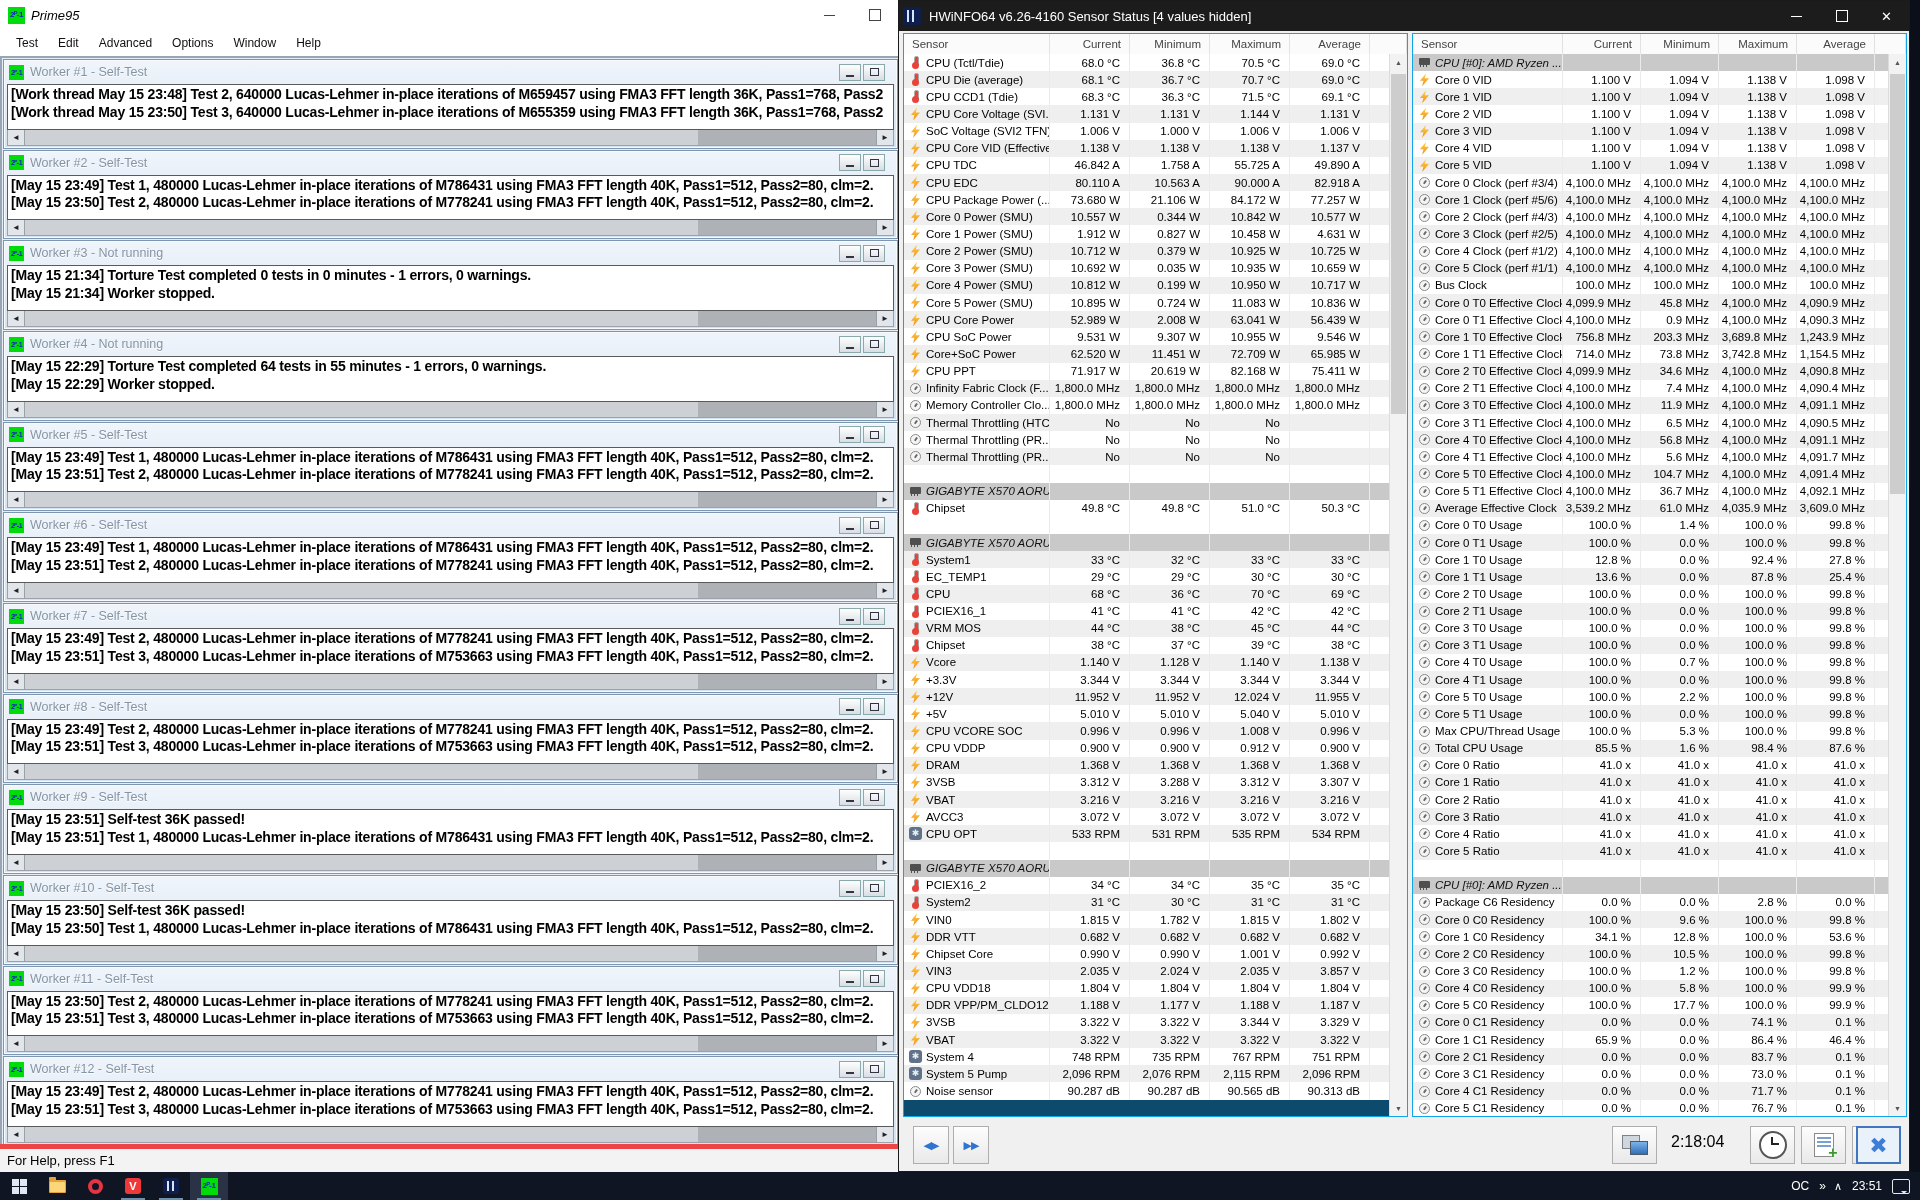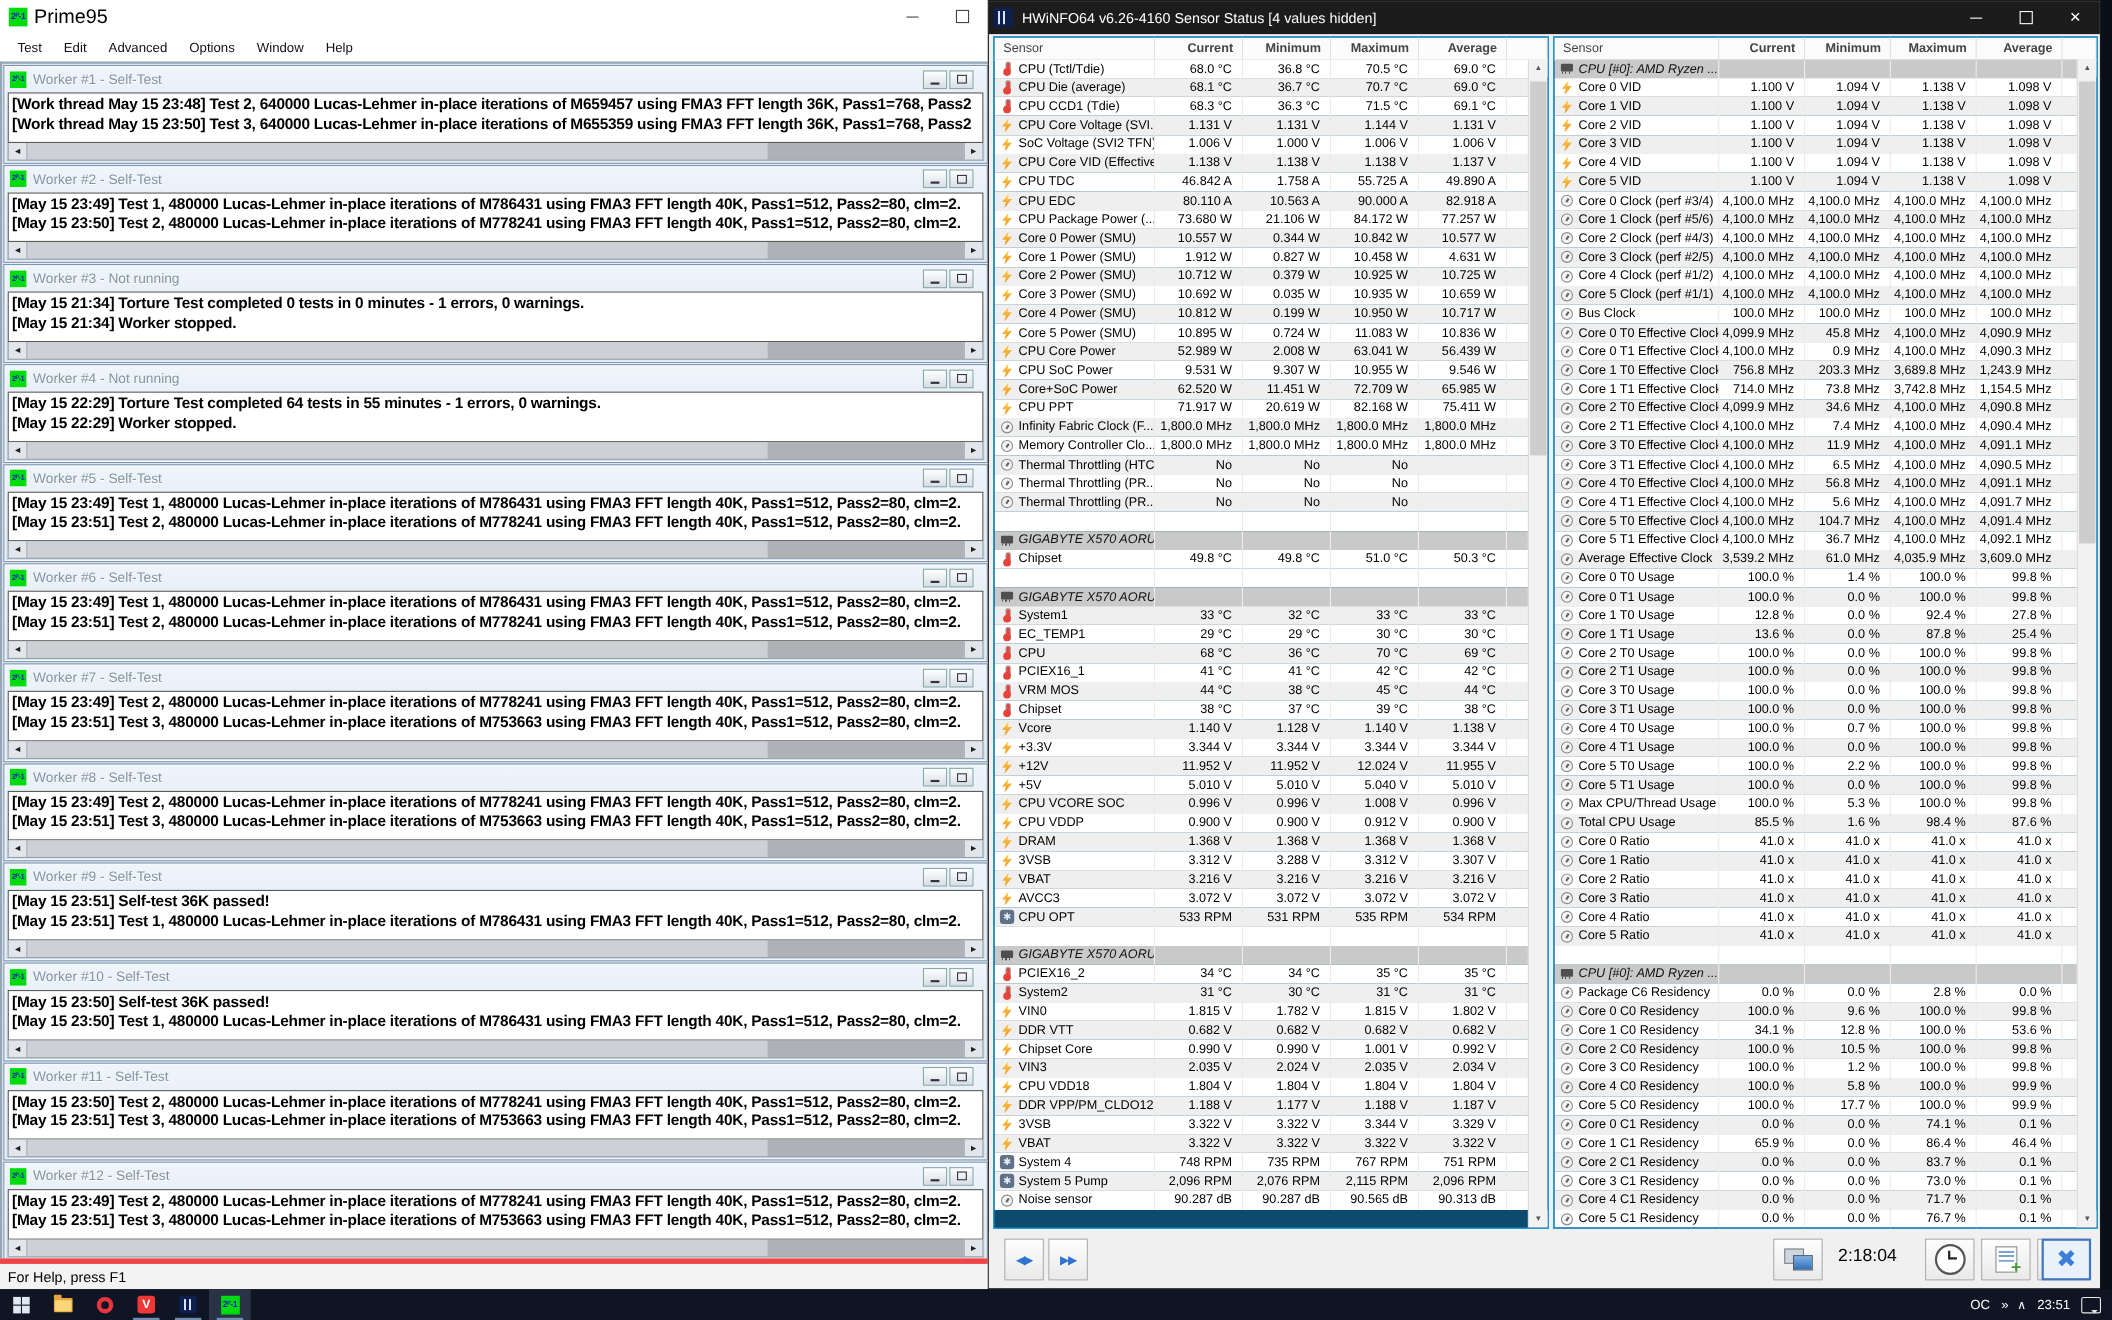--- a/index.html
+++ b/index.html
@@ -1,20 +1,20 @@
 <!DOCTYPE html>
 <html><head>
 <meta charset="utf-8">
 <style>
   html,body{margin:0;padding:0;background:#0a0f1a;font-family:"Liberation Sans","DejaVu Sans",sans-serif;}
   #screen{position:relative;width:1920px;height:1200px;overflow:hidden;background:#0a0f1a;}
   
   #p95{position:absolute;left:0;top:0;width:898px;height:1172px;background:#fff;border-right:1px solid #222;}
   .p95-title{height:30px;display:flex;align-items:center;background:#fff;padding-left:8px;}
-  .p95-title .t{font-size:18px;color:#000;margin-left:6px;flex:1;}
+  .p95-title .t{font-size:13px;color:#000;margin-left:6px;flex:1;font-style:italic;}
   .p95ico{width:17px;height:17px;background:#00dc0a;color:#1515d0;font-weight:bold;font-size:8px;display:inline-flex;align-items:center;justify-content:center;line-height:1;flex:none;letter-spacing:-0.5px;}
   .cap{display:flex;height:30px;}
   .capbtn{width:46px;height:30px;display:flex;align-items:center;justify-content:center;color:#333;}
   .capbtn .mline{width:11px;height:1px;background:#444;}
   .capbtn .mbox{width:10px;height:10px;border:1px solid #444;}
   .p95-menu{height:26px;display:flex;align-items:center;background:#fff;border-bottom:1px solid #e6e6e6;padding-left:6px;}
   .mitem{font-size:12px;color:#111;padding:4px 10px;}
   .mdi{position:absolute;left:0;top:56px;right:0;bottom:23px;background:#e9eef4;border:2px solid #97a6b6;border-right:none;display:flex;flex-direction:column;gap:1px;padding:1px 0 1px 1px;box-sizing:border-box;}
   .worker{flex:1;min-height:0;border:1px solid #7c96b2;box-shadow:inset 0 0 0 1px #f8fbfe;background:linear-gradient(180deg,#f0f5fb,#d4e2f0);display:flex;flex-direction:column;box-sizing:border-box;}
   .wtitle{height:22px;display:flex;align-items:center;padding:1px 4px 0 5px;flex:none;}
@@ -43,21 +43,21 @@
   .hwcapbtn .mline{width:11px;height:1px;background:#fff;}
   .hwcapbtn .mbox{width:10px;height:10px;border:1px solid #fff;}
   .hwcapbtn .x{color:#fff;font-size:13px;}
   .hw-panel{position:absolute;top:32px;bottom:54px;background:#0c4a6e;border:1px solid #0ea5e9;box-sizing:border-box;overflow:hidden;}
   #panelL{left:4px;width:505px;}
   #panelR{left:513px;width:495px;}
   .phead{height:20px;display:grid;background:#fbfbfb;border-bottom:1px solid #d8d8d8;}
   #panelL .phead,#panelL .srow{grid-template-columns:146px 80px 80px 80px 80px 1fr;}
   #panelR .phead,#panelR .srow{grid-template-columns:150px 78px 78px 78px 78px 1fr;}
   .hcell{font-size:11.5px;color:#444;display:flex;align-items:center;border-right:1px solid #e2e2e2;padding:0 8px;box-sizing:border-box;}
-  .hcell.r{justify-content:flex-end;font-weight:bold;}
+  .hcell.r{justify-content:flex-end;}
   .plist{position:absolute;top:20px;left:0;right:17px;bottom:0;overflow:hidden;}
   .srow{display:grid;height:17.15px;background:#fff;}
   .srow.alt{background:#efefef;}
   .srow.section{background:#c9c9c9;}
   .srow.section .lab{font-style:italic;color:#111;}
   .c{border-right:1px solid #ebebeb;display:flex;align-items:center;box-sizing:border-box;overflow:hidden;}
   .lab{font-size:11.5px;color:#000;padding-left:3px;white-space:nowrap;}
   .v{font-size:11.5px;color:#000;justify-content:flex-end;padding-right:9px;white-space:nowrap;}
   .pscroll{position:absolute;top:20px;right:0;bottom:0;width:17px;background:#f2f2f2;border-left:1px solid #dcdcdc;}
   .psarr{position:absolute;left:0;width:100%;height:16px;display:flex;align-items:center;justify-content:center;font-size:7px;color:#555;background:#f2f2f2;}
@@ -879,21 +879,21 @@
             <span class="c v">0.990 V</span>
             <span class="c v">1.001 V</span>
             <span class="c v">0.992 V</span>
             <span class="c"></span>
           </div>
           <div class="srow alt">
             <span class="c lab"><span class="ic ic-volt"></span>VIN3</span>
             <span class="c v">2.035 V</span>
             <span class="c v">2.024 V</span>
             <span class="c v">2.035 V</span>
-            <span class="c v">2.034 V</span>
+            <span class="c v">3.857 V</span>
             <span class="c"></span>
           </div>
           <div class="srow">
             <span class="c lab"><span class="ic ic-volt"></span>CPU VDD18</span>
             <span class="c v">1.804 V</span>
             <span class="c v">1.804 V</span>
             <span class="c v">1.804 V</span>
             <span class="c v">1.804 V</span>
             <span class="c"></span>
           </div>

